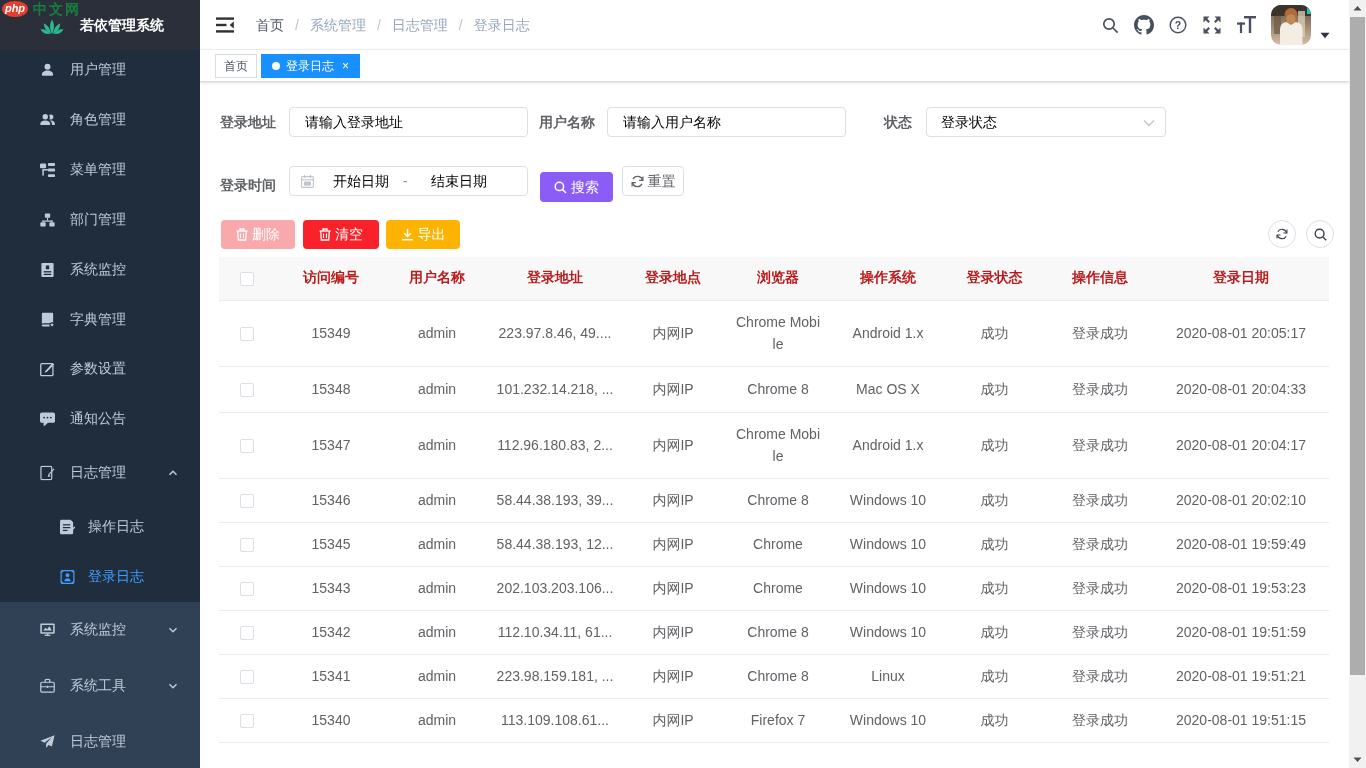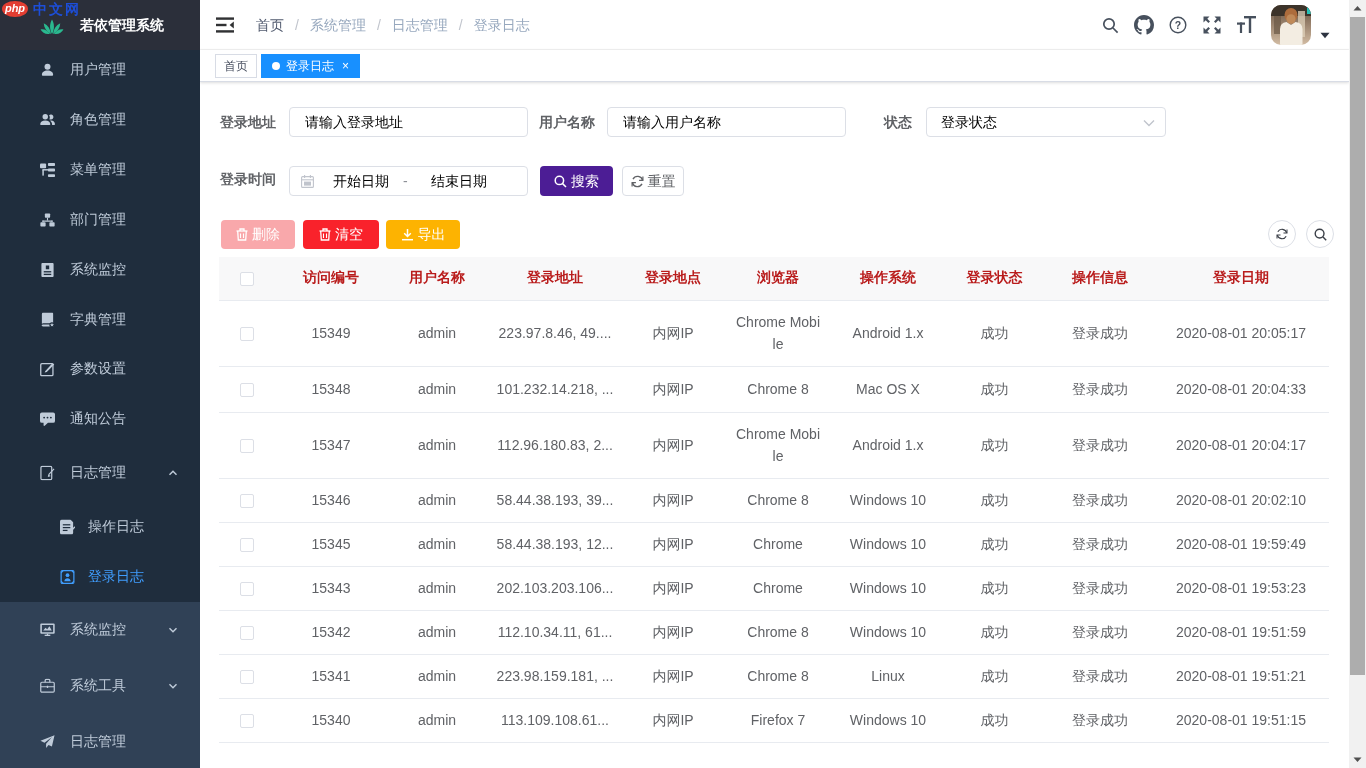--- a/index.html
+++ b/index.html
@@ -17,21 +17,21 @@
 .mi .txt { position:absolute; left:70px; top:50%; transform:translateY(-50%); white-space:nowrap; }
 .mi .ico { position:absolute; left:40px; top:50%; transform:translateY(-50%); width:15px; height:15px; }
 .mi.sub .ico { left:60px; }
 .mi.sub .txt { left:88px; }
 .mi.active { color:#409eff; }
 .arrow { position:absolute; right:22px; top:50%; width:10px; height:10px; transform:translateY(-50%); }
 
 
 #phpwm { position:absolute; left:1px; top:0; z-index:9; height:18px; }
 #phpwm .oval { position:absolute; left:1px; top:1px; width:26px; height:16px; background:#e23e32; border-radius:50%; color:#fff; font-weight:bold; font-style:italic; font-size:11px; text-align:center; line-height:15px; }
-#phpwm .cn { position:absolute; left:32px; top:1px; color:#1d4ed8; font-weight:bold; font-size:14px; letter-spacing:2px; white-space:nowrap; }
+#phpwm .cn { position:absolute; left:32px; top:1px; color:#15803d; font-weight:bold; font-size:14px; letter-spacing:2px; white-space:nowrap; }
 
 
 #navbar { position:absolute; left:200px; top:0; width:1149px; height:50px; background:#fff; border-bottom:1px solid #f4f4f4;padding-left:30px; }
 #bcrumb { position:absolute; left:56px; top:17px; font-size:14px; white-space:nowrap; }
 #bcrumb .b1 { color:#515a6e; }
 #bcrumb .sep { color:#c0c4cc; margin:0 11px; }
 #bcrumb .b2 { color:#97a8be; }
 
 
 #tags { position:absolute; left:200px; top:50px; width:1149px; height:32px; background:#fff; border-bottom:1px solid #d8dce5; box-shadow:0 1px 3px 0 rgba(0,0,0,.12), 0 0 3px 0 rgba(0,0,0,.04); }
@@ -323,35 +323,35 @@
       <span class="ph" style="left:15px">请输入用户名称</span>
     </span>
   <span class="flabel" style="left:884px;top:107px">状态</span>
   <span class="finput" style="left:926px;top:107px;width:240px">
       <span class="ph" style="left:14px">登录状态</span>
     <svg style="position:absolute;right:10px;top:11px" width="12" height="8" viewBox="0 0 12 8">
         <path d="M1 1.5 L6 6.5 L11 1.5" fill="none" stroke="#c0c4cc" stroke-width="1.4"></path>
       </svg>
   </span>
 
-  <span class="flabel" style="left:220px;top:164px">登录时间</span>
+  <span class="flabel" style="left:220px;top:170px">登录时间</span>
   <span class="finput" style="left:289px;top:166px;width:239px">
     <svg style="position:absolute;left:11px;top:8px" width="13" height="13" viewBox="0 0 13 13">
         <g fill="none" stroke="#c0c4cc" stroke-width="1.1">
           <rect x="0.6" y="1.6" width="11.8" height="10.8" rx="1"></rect>
           <path d="M0.6 4.8 h11.8"></path>
           <path d="M3.6 0 v3 M9.4 0 v3"></path>
           <rect x="3" y="6.6" width="7" height="4" fill="#c0c4cc" stroke="none"></rect>
         </g>
       </svg>
     <span class="ph" style="left:43px">开始日期</span>
     <span class="ph" style="left:113px;color:#8d9097">-</span>
     <span class="ph" style="left:141px">结束日期</span>
   </span>
-  <span class="btn" style="left:540px;top:166px;width:73px;background:#4c1d95;line-height:30px">
+  <span class="btn" style="left:540px;top:172px;width:73px;background:#8b5cf6;line-height:30px">
     <svg width="13" height="13" viewBox="0 0 13 13">
         <g fill="none" stroke="#fff" stroke-width="1.5">
           <circle cx="5.4" cy="5.4" r="4.2"></circle>
           <path d="M8.6 8.6 L12 12"></path>
         </g>
       </svg> 搜索</span>
   <span class="btn" style="left:622px;top:166px;width:62px;background:#fff;border:1px solid #dcdfe6;color:#606266;line-height:28px">
     <svg width="13" height="13" viewBox="0 0 13 13">
         <g fill="none" stroke="#606266" stroke-width="1.4">
           <path d="M11.6 5.2 A5.2 5.2 0 0 0 2 4.1 M1.4 7.8 A5.2 5.2 0 0 0 11 8.9"></path>

